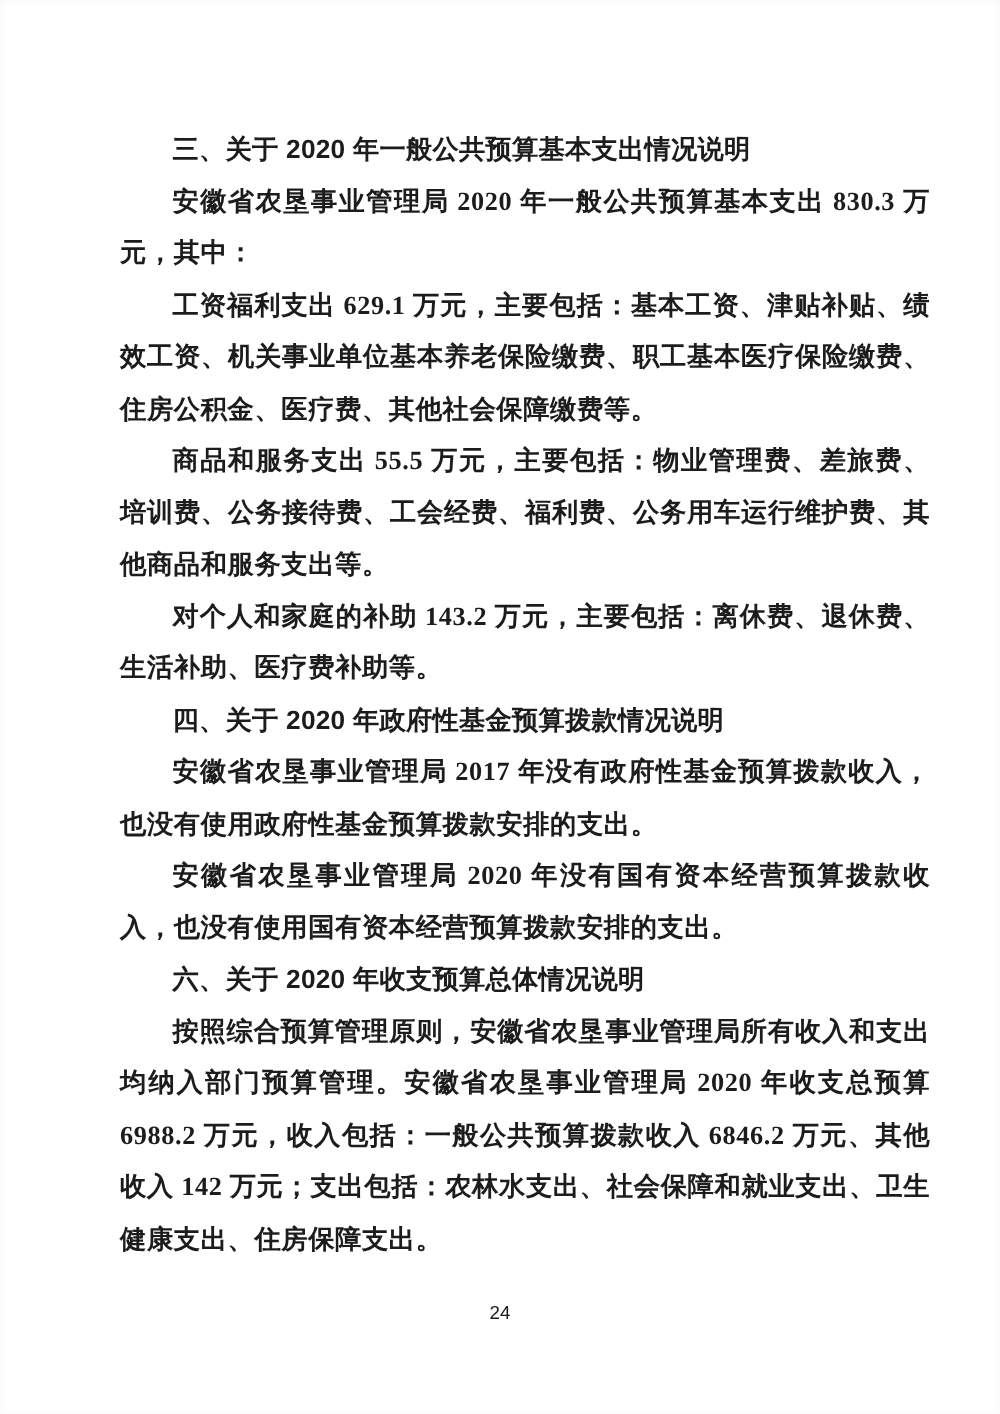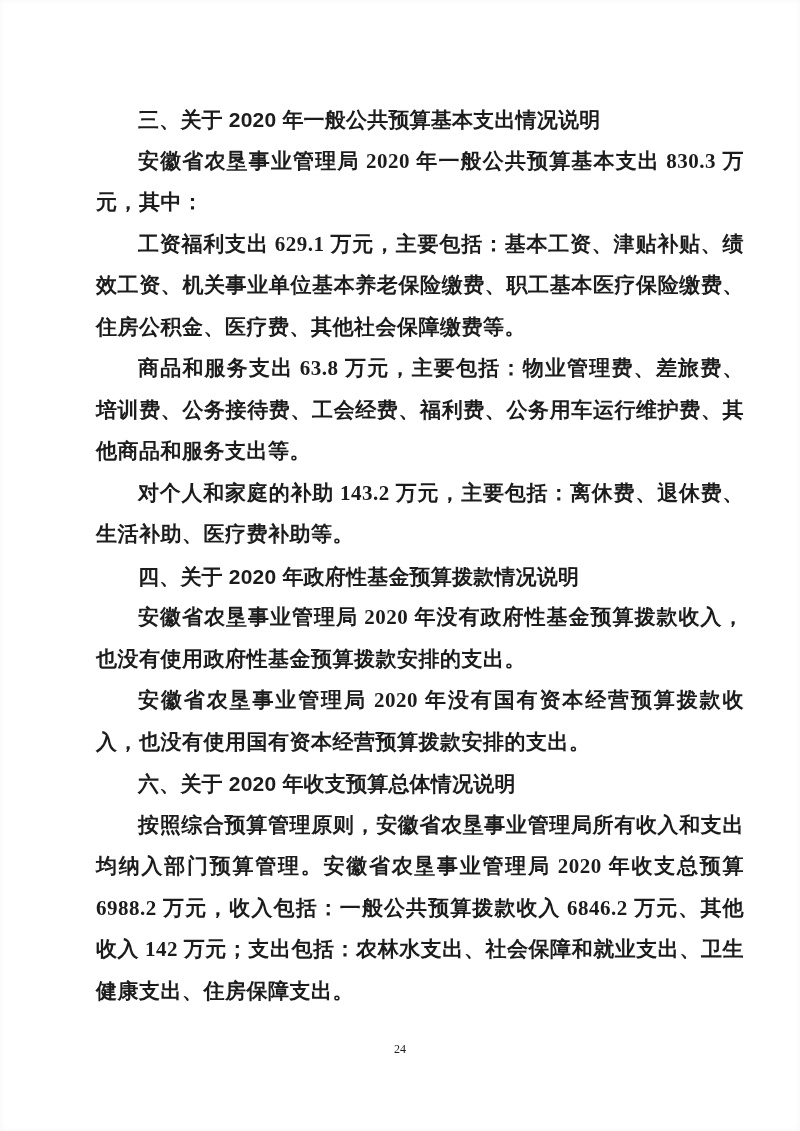--- a/index.html
+++ b/index.html
@@ -39,35 +39,35 @@
   }
   .content p {
     font-weight: bold;
   }
   .page-number {
     position: absolute;
     top: 1042px;
     left: 0;
     width: 100%;
     text-align: center;
-    font-size: 12px;
+    font-size: 15px;
     color: #1c1c1c;
-    font-family: Liberation Serif, serif;
+    font-family: Liberation Sans, sans-serif;
   }
 </style>
 </head>
 <body>
 
 <div class="page">
   <div class="content">
     <h2>三、关于 2020 年一般公共预算基本支出情况说明</h2>
     <p>安徽省农垦事业管理局 2020 年一般公共预算基本支出 830.3 万元，其中：</p>
     <p>工资福利支出 629.1 万元，主要包括：基本工资、津贴补贴、绩效工资、机关事业单位基本养老保险缴费、职工基本医疗保险缴费、住房公积金、医疗费、其他社会保障缴费等。</p>
-    <p>商品和服务支出 63.8 万元，主要包括：物业管理费、差旅费、培训费、公务接待费、工会经费、福利费、公务用车运行维护费、其他商品和服务支出等。</p>
+    <p>商品和服务支出 55.5 万元，主要包括：物业管理费、差旅费、培训费、公务接待费、工会经费、福利费、公务用车运行维护费、其他商品和服务支出等。</p>
     <p>对个人和家庭的补助 143.2 万元，主要包括：离休费、退休费、生活补助、医疗费补助等。</p>
     <h2>四、关于 2020 年政府性基金预算拨款情况说明</h2>
-    <p>安徽省农垦事业管理局 2020 年没有政府性基金预算拨款收入，也没有使用政府性基金预算拨款安排的支出。</p>
+    <p>安徽省农垦事业管理局 2017 年没有政府性基金预算拨款收入，也没有使用政府性基金预算拨款安排的支出。</p>
     <p>安徽省农垦事业管理局 2020 年没有国有资本经营预算拨款收入，也没有使用国有资本经营预算拨款安排的支出。</p>
     <h2>六、关于 2020 年收支预算总体情况说明</h2>
     <p>按照综合预算管理原则，安徽省农垦事业管理局所有收入和支出均纳入部门预算管理。安徽省农垦事业管理局 2020 年收支总预算 6988.2 万元，收入包括：一般公共预算拨款收入 6846.2 万元、其他收入 142 万元；支出包括：农林水支出、社会保障和就业支出、卫生健康支出、住房保障支出。</p>
   </div>
   <div class="page-number">24</div>
 </div>
 
 </body></html>

